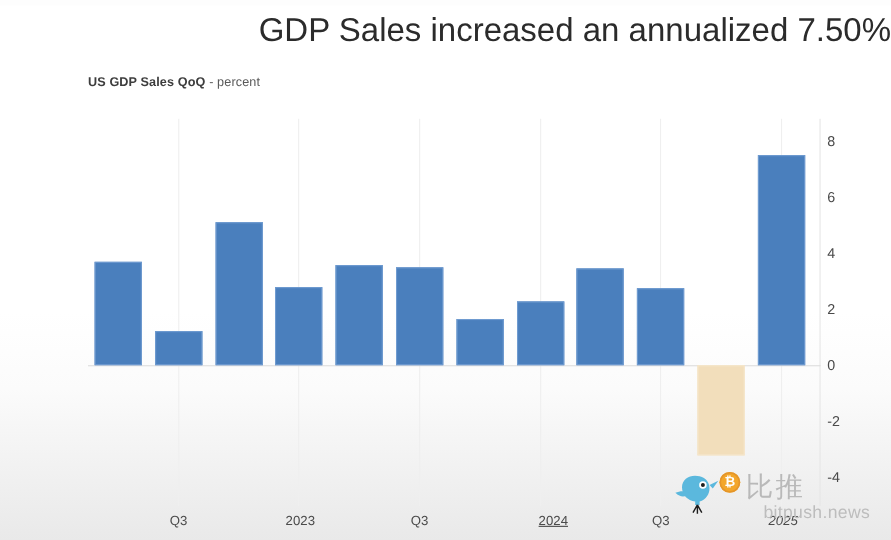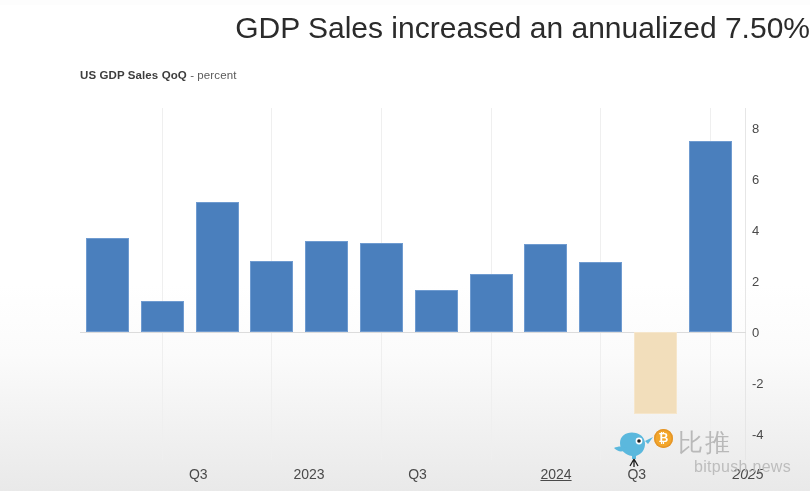--- a/index.html
+++ b/index.html
@@ -95,25 +95,24 @@
     position: absolute;
     left: 752px;
     font-size: 13px;
     color: #4a4a4a;
     transform: translateY(-50%);
     white-space: nowrap;
   }
   .xtick {
     position: absolute;
     top: 466px;
-    font-size: 14px;
+    font-size: 12px;
     color: #4a4a4a;
     transform: translateX(-50%);
     white-space: nowrap;
-    margin-left: 36px;
   }
 
   
   .watermark {
     position: absolute;
     left: 612px;
     top: 424px;
     width: 190px;
     height: 62px;
     pointer-events: none;
@@ -194,21 +193,21 @@
       <div class="ytick" style="top: 230.435px; color: rgb(74, 74, 74);">4</div>
       <div class="ytick" style="top: 281.449px; color: rgb(74, 74, 74);">2</div>
       <div class="ytick" style="top: 332.464px; color: rgb(74, 74, 74);">0</div>
       <div class="ytick" style="top: 383.478px; color: rgb(74, 74, 74);">-2</div>
       <div class="ytick" style="top: 434.493px; color: rgb(74, 74, 74);">-4</div>
     </div>
   <div id="xticks">
       <div class="xtick" style="left: 162.222px; color: rgb(74, 74, 74);">Q3</div>
       <div class="xtick" style="left: 273px; color: rgb(74, 74, 74);">2023</div>
       <div class="xtick" style="left: 381.481px; color: rgb(74, 74, 74);">Q3</div>
-      <div class="xtick" style="left: 520px; color: rgb(74, 74, 74); text-decoration: underline;">2024</div>
+      <div class="xtick" style="left: 503px; color: rgb(74, 74, 74); text-decoration: underline;">2024</div>
       <div class="xtick" style="left: 600.741px; color: rgb(74, 74, 74);">Q3</div>
       <div class="xtick" style="left: 712px; color: rgb(74, 74, 74); font-style: italic;">2025</div>
     </div>
 
   <div class="watermark">
     <svg class="wm-bird" viewBox="0 0 46 40">
       <path d="M8 14 C8 6 16 2 24 4 C30 5.5 33 10 33 15 C33 20 30 25 24 27 L24 30 L20 30 L20 27 C13 26 8 21 8 14 Z" fill="#5bb8dd"></path>
       <path d="M2 19 C6 17 11 17 15 19 C12 23 7 24 2 19 Z" fill="#5bb8dd"></path>
       <path d="M33 12 L41 8 L36 15 Z" fill="#5bb8dd"></path>
       <circle cx="27" cy="12" r="3.4" fill="#ffffff"></circle>

